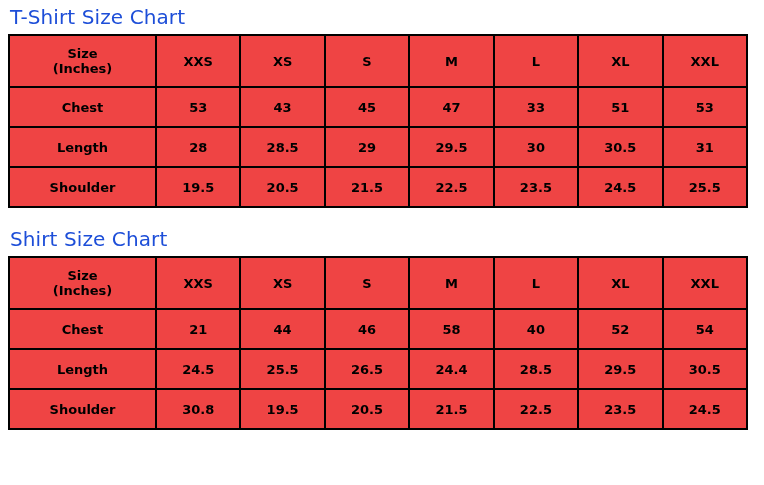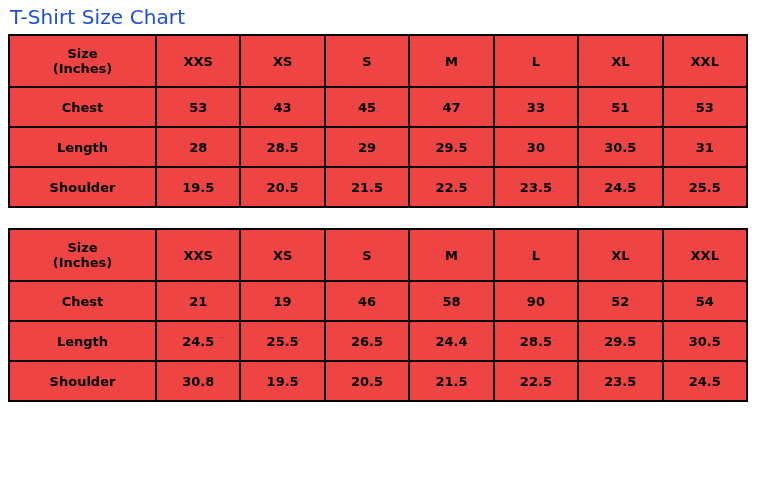--- a/index.html
+++ b/index.html
@@ -124,20 +124,21 @@
           <td>24.5</td>
           <td>25.5</td>
         </tr>
       </tbody>
     </table>
   </div>
 
   <div class="spacer"></div>
 
   <div class="chart-block">
+    <h1 class="chart-title">Shirt Size Chart</h1>
 
     <table class="size-table">
       <thead>
         <tr>
           <th class="col-label hdr-two-line">
             <span>Size</span>
             <span>(Inches)</span>
           </th>
           <th>XXS</th>
           <th>XS</th>
@@ -145,24 +146,24 @@
           <th>M</th>
           <th>L</th>
           <th>XL</th>
           <th>XXL</th>
         </tr>
       </thead>
       <tbody>
         <tr>
           <td class="col-label">Chest</td>
           <td>21</td>
-          <td>19</td>
+          <td>44</td>
           <td>46</td>
           <td>58</td>
-          <td class="lighter">90</td>
+          <td class="lighter">40</td>
           <td>52</td>
           <td>54</td>
         </tr>
         <tr>
           <td class="col-label">Length</td>
           <td>24.5</td>
           <td>25.5</td>
           <td>26.5</td>
           <td>24.4</td>
           <td>28.5</td>

